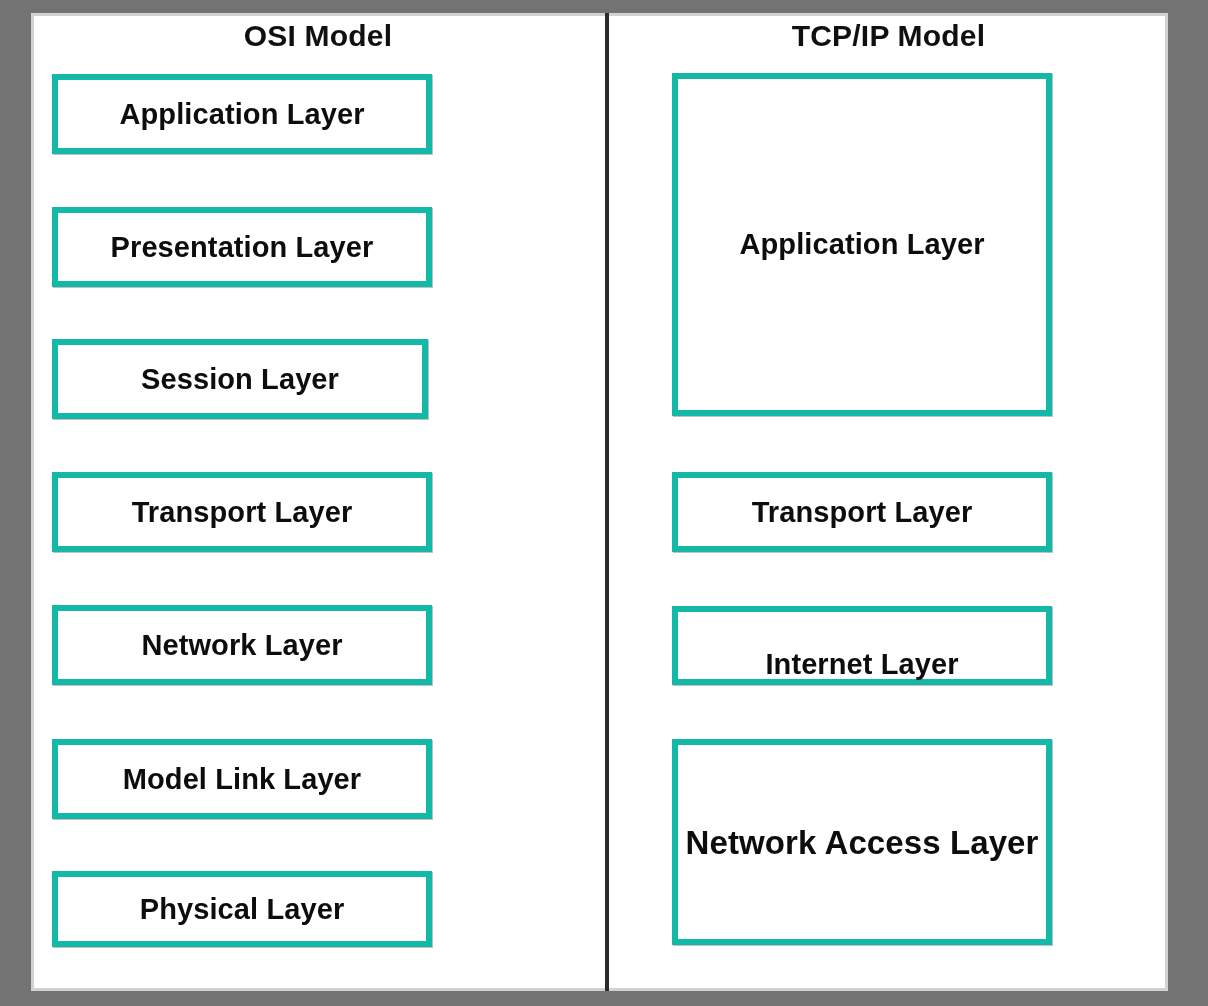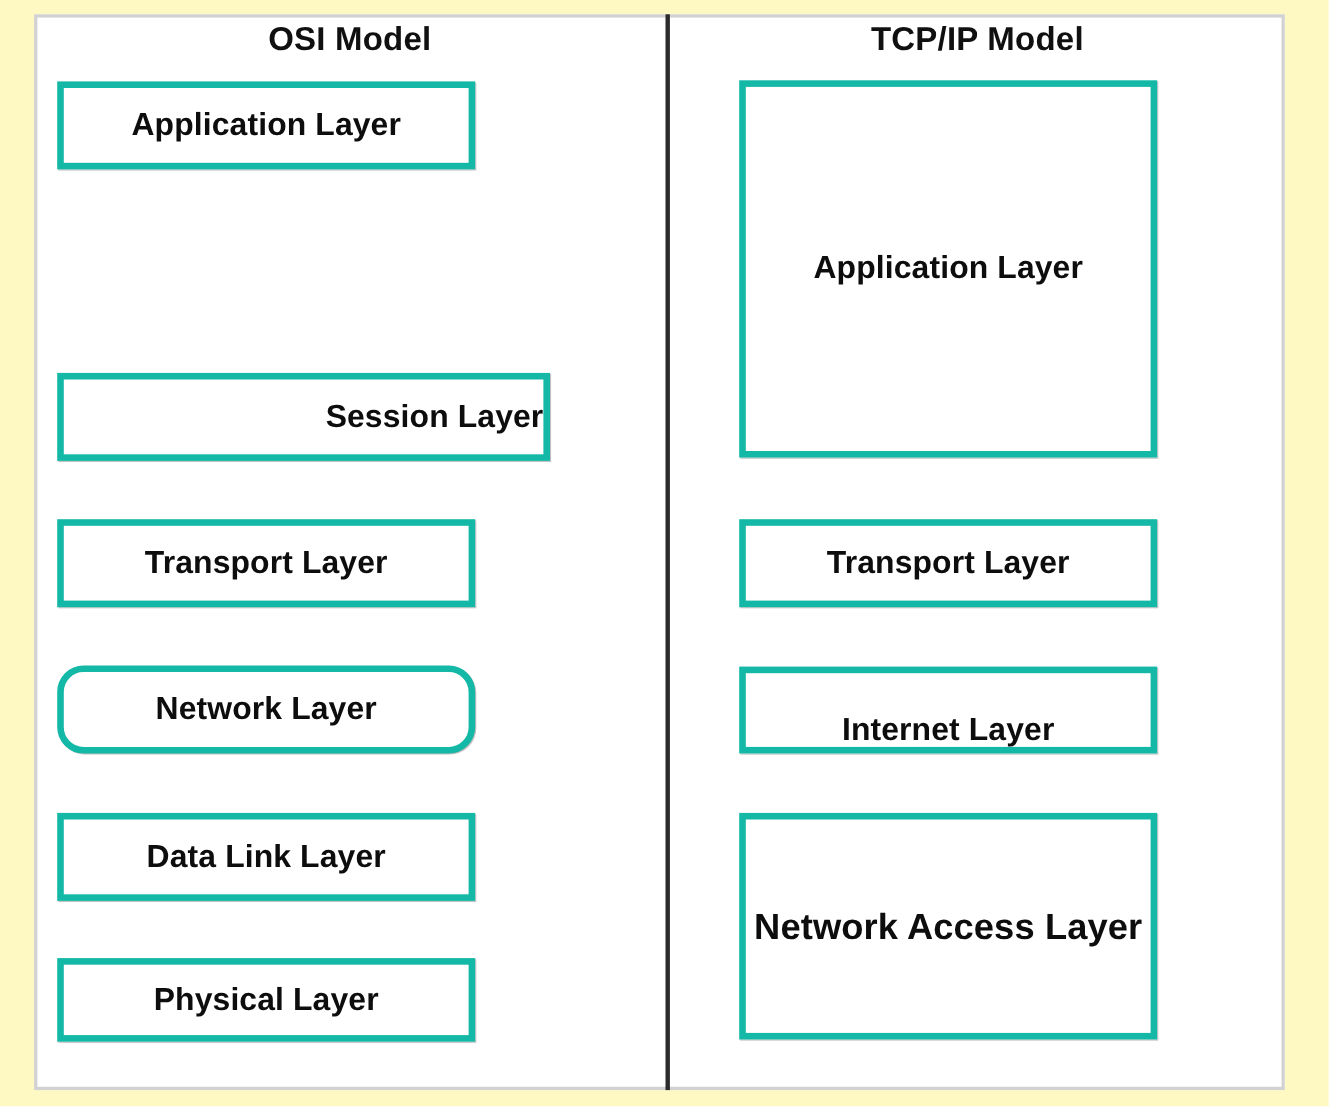--- a/index.html
+++ b/index.html
@@ -10,21 +10,21 @@
   }
   body {
     font-family: "Liberation Sans", sans-serif;
     -webkit-font-smoothing: antialiased;
   }
 
   #diagram-canvas {
     position: relative;
     width: 1208px;
     height: 1006px;
-    background: #fef9c3;
+    background: #737373;
     overflow: hidden;
   }
 
   
   .outer-frame {
     position: absolute;
     left: 31px;
     top: 13px;
     width: 1137px;
     height: 978px;
@@ -99,35 +99,38 @@
 
   <div class="outer-frame"></div>
 
   <div class="column column-osi">
     <div class="column-title osi-title">OSI Model</div>
 
     <div class="layer-box" style="left:21px; top:74px; width:380px; height:80px;">
       <span class="layer-label">Application Layer</span>
     </div>
 
+    <div class="layer-box" style="left:21px; top:207px; width:380px; height:80px;">
+      <span class="layer-label">Presentation Layer</span>
+    </div>
 
-    <div class="layer-box" style="left:21px; top:339px; width:448px; height:80px;justify-content:flex-end;">
+    <div class="layer-box" style="left:21px; top:339px; width:376px; height:80px;">
       <span class="layer-label">Session Layer</span>
     </div>
 
     <div class="layer-box" style="left:21px; top:472px; width:380px; height:80px;">
       <span class="layer-label">Transport Layer</span>
     </div>
 
-    <div class="layer-box" style="left:21px; top:605px; width:380px; height:80px;border-radius:24px;">
+    <div class="layer-box" style="left:21px; top:605px; width:380px; height:80px;">
       <span class="layer-label">Network Layer</span>
     </div>
 
     <div class="layer-box" style="left:21px; top:739px; width:380px; height:80px;">
-      <span class="layer-label">Data Link Layer</span>
+      <span class="layer-label">Model Link Layer</span>
     </div>
 
     <div class="layer-box" style="left:21px; top:871px; width:380px; height:76px;">
       <span class="layer-label">Physical Layer</span>
     </div>
   </div>
 
   <div class="center-divider"></div>
 
   <div class="column column-tcpip">

